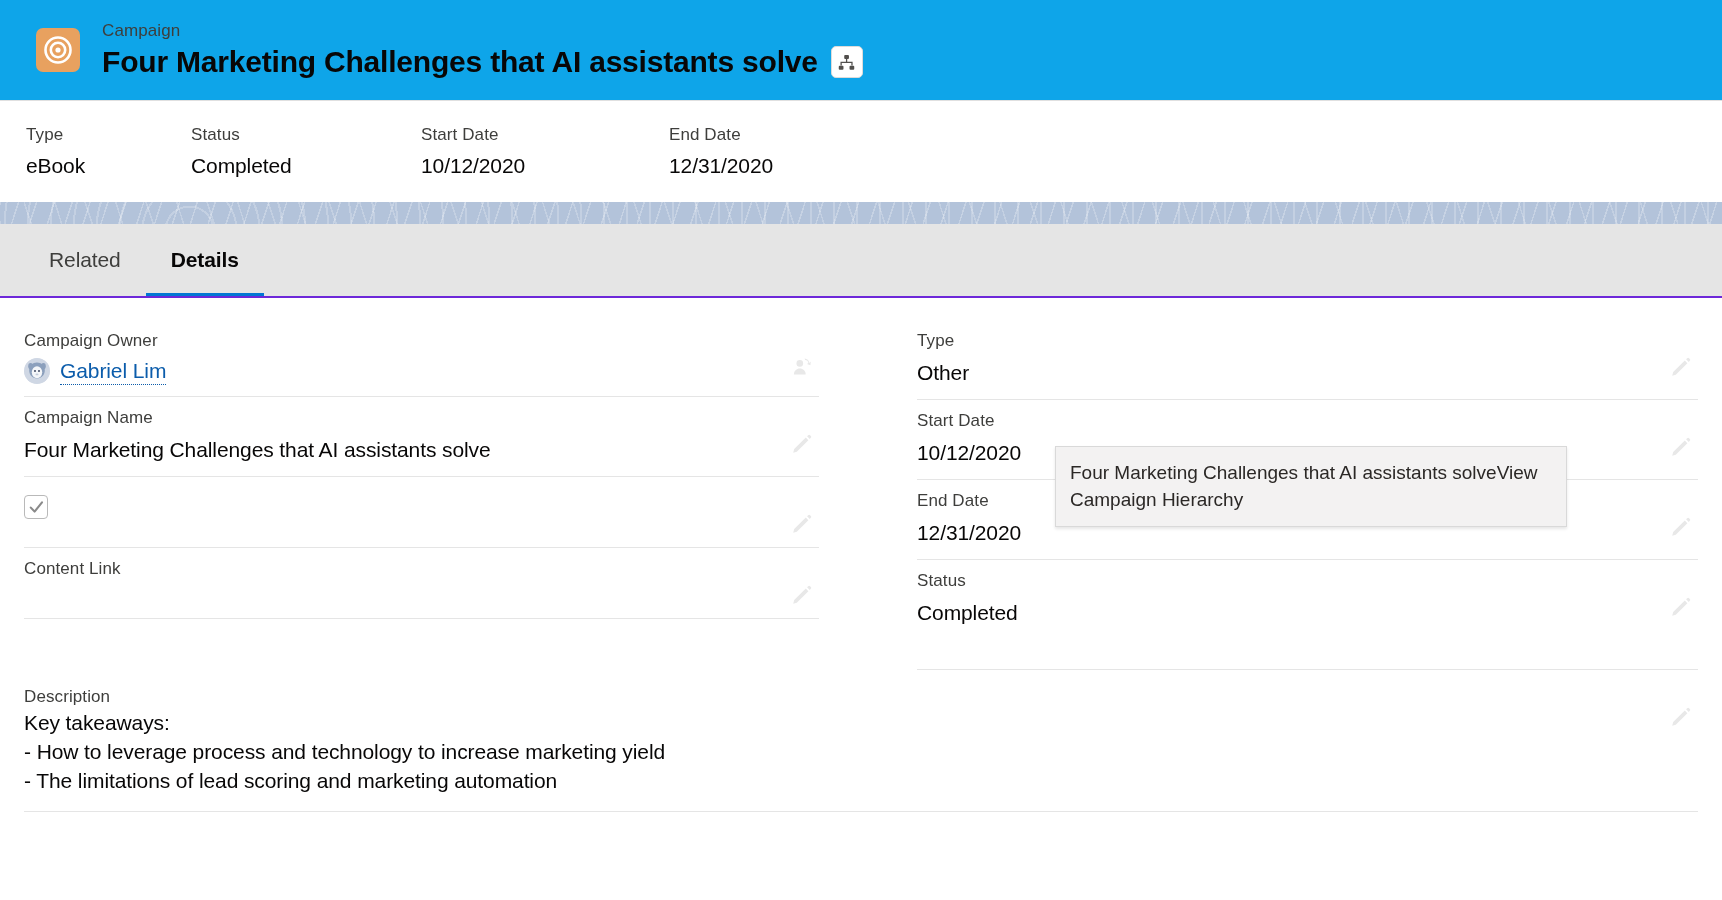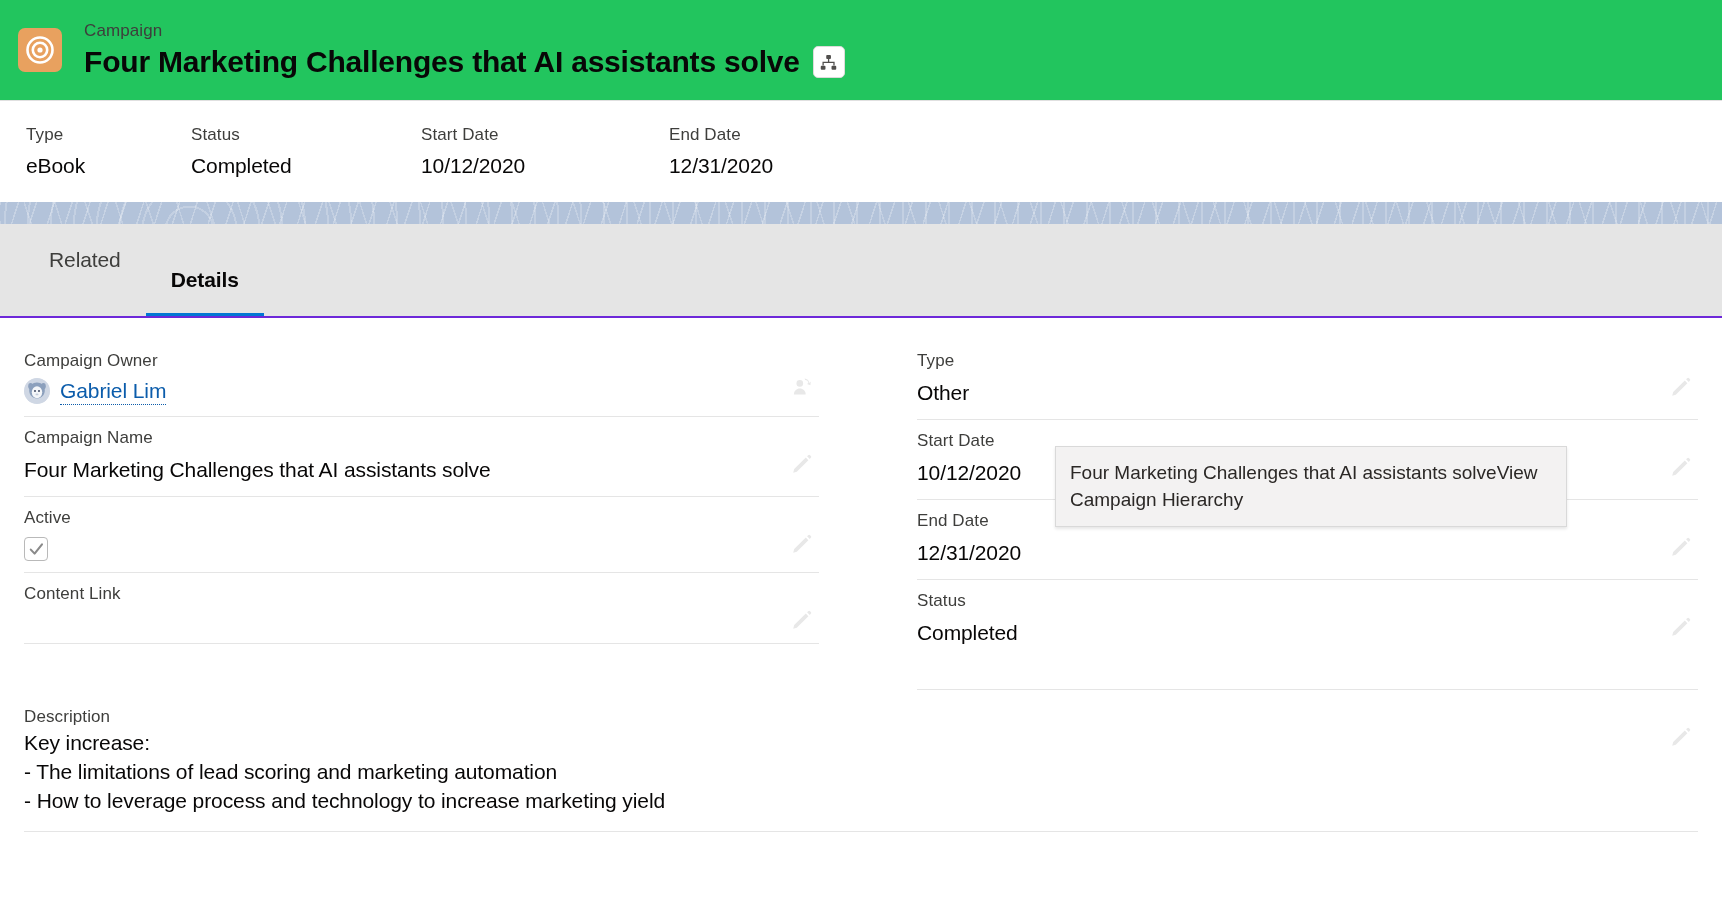--- a/index.html
+++ b/index.html
@@ -9,25 +9,25 @@
     height: 900px;
     background: #ffffff;
     font-family: "Liberation Sans", sans-serif;
     overflow: hidden;
   }
 
   
   .header {
     position: relative;
     height: 101px;
-    background: #22c55e;
+    background: #0ea5e9;
     border-bottom: 1px solid #e0e0e0;
     display: flex;
     align-items: center;
-    padding-left: 18px;
+    padding-left: 36px;
   }
   .entity-icon {
     width: 44px; height: 44px;
     border-radius: 7px;
     background: #e8a15f;
     display: flex; align-items: center; justify-content: center;
     flex: 0 0 auto;
   }
   .entity-icon svg { display: block; }
   .header-text { margin-left: 22px; }
@@ -102,21 +102,20 @@
     padding: 23px 25px 20px 25px;
     line-height: 26px;
     cursor: pointer;
     border-bottom: 3px solid transparent;
     letter-spacing: -0.1px;
   }
   .tab.active {
     color: #080707;
     font-weight: bold;
     border-bottom-color: #0176d3;
-    margin-top: 20px;
   }
 
   
   .detail-body {
     position: relative;
     padding: 22px 24px 0 24px;
     background: #ffffff;
   }
   .cols { display: flex; }
   .col { width: 50%; }
@@ -309,21 +308,20 @@
         <div class="f-value">Four Marketing Challenges that AI assistants solve</div>
         <div class="action-icon">
           <svg width="22" height="22" viewBox="0 0 22 22">
             <path d="M3.2 16.1l-1 3.6 3.6-1L17.4 7.2l-2.6-2.6z" fill="#e8e8e8"></path>
             <path d="M16.1 3.3l2.6 2.6 1.1-1.1a1.3 1.3 0 0 0 0-1.9l-.7-.7a1.3 1.3 0 0 0-1.9 0z" fill="#e8e8e8"></path>
           </svg>
         </div>
       </div>
 
       <div class="field">
-        <div class="f-label">Active</div>
         <div class="checkbox">
           <svg width="15" height="15" viewBox="0 0 15 15">
             <path d="M1.8 7.6l3.8 4 7.4-9.2" fill="none" stroke="#8a8a8a" stroke-width="2.1" stroke-linecap="round" stroke-linejoin="round"></path>
           </svg>
         </div>
         <div class="action-icon">
           <svg width="22" height="22" viewBox="0 0 22 22">
             <path d="M3.2 16.1l-1 3.6 3.6-1L17.4 7.2l-2.6-2.6z" fill="#e8e8e8"></path>
             <path d="M16.1 3.3l2.6 2.6 1.1-1.1a1.3 1.3 0 0 0 0-1.9l-.7-.7a1.3 1.3 0 0 0-1.9 0z" fill="#e8e8e8"></path>
           </svg>
@@ -384,23 +382,23 @@
             <path d="M3.2 16.1l-1 3.6 3.6-1L17.4 7.2l-2.6-2.6z" fill="#e8e8e8"></path>
             <path d="M16.1 3.3l2.6 2.6 1.1-1.1a1.3 1.3 0 0 0 0-1.9l-.7-.7a1.3 1.3 0 0 0-1.9 0z" fill="#e8e8e8"></path>
           </svg>
         </div>
       </div>
     </div>
   </div>
 
   <div class="fullrow">
     <div class="f-label">Description</div>
-    <div class="desc-line">Key increase:</div>
+    <div class="desc-line">Key takeaways:</div>
+    <div class="desc-line">- How to leverage process and technology to increase marketing yield</div>
     <div class="desc-line">- The limitations of lead scoring and marketing automation</div>
-    <div class="desc-line">- How to leverage process and technology to increase marketing yield</div>
     <div class="action-icon" style="top:32px;">
       <svg width="22" height="22" viewBox="0 0 22 22">
         <path d="M3.2 16.1l-1 3.6 3.6-1L17.4 7.2l-2.6-2.6z" fill="#e8e8e8"></path>
         <path d="M16.1 3.3l2.6 2.6 1.1-1.1a1.3 1.3 0 0 0 0-1.9l-.7-.7a1.3 1.3 0 0 0-1.9 0z" fill="#e8e8e8"></path>
       </svg>
     </div>
   </div>
 </div>
 
 <div class="tooltip">Four Marketing Challenges that AI assistants solveView Campaign Hierarchy</div>

